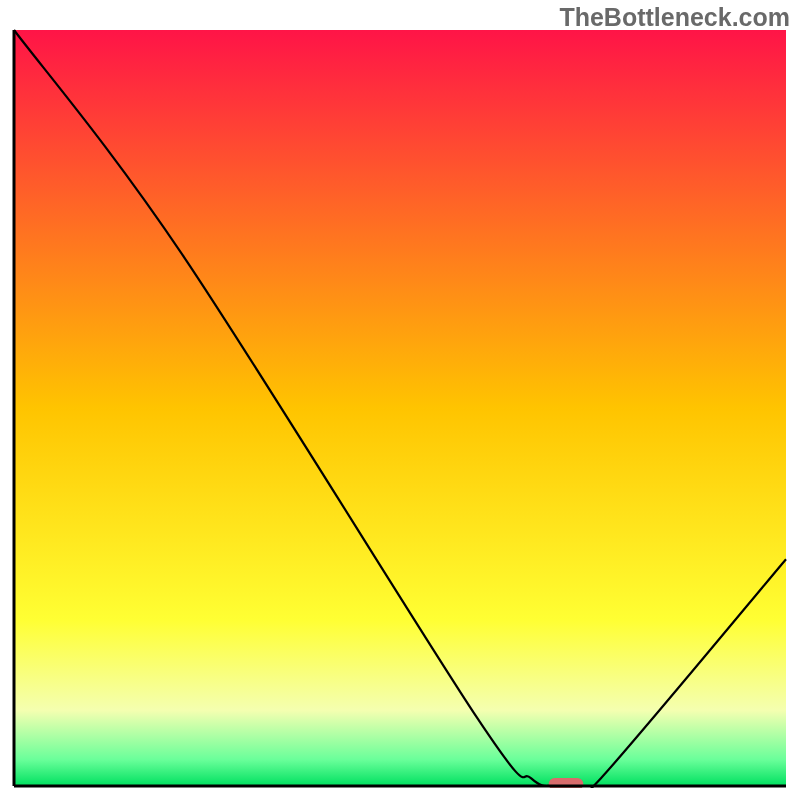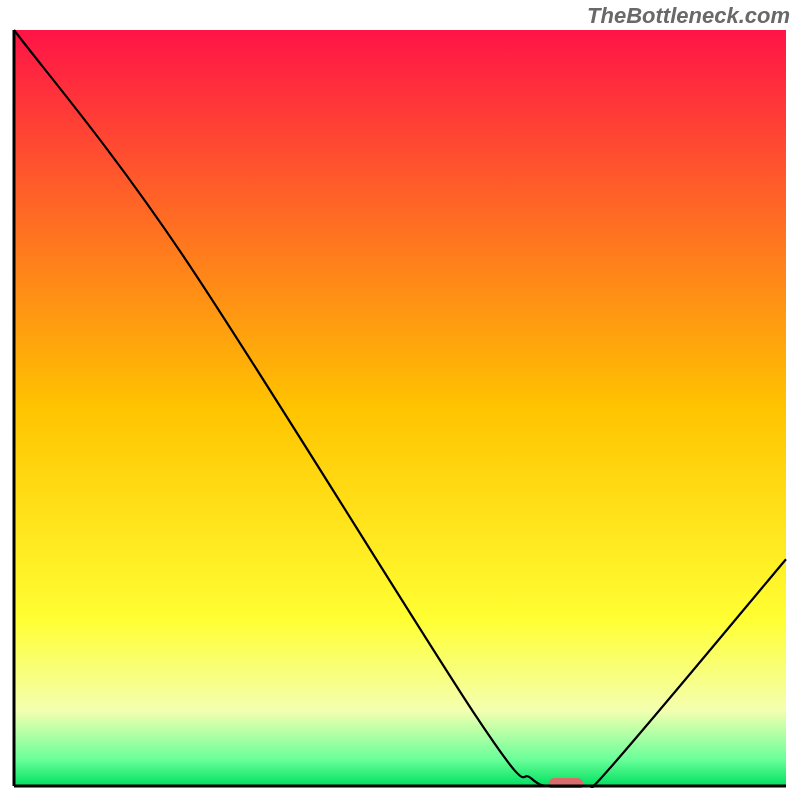--- a/index.html
+++ b/index.html
@@ -12,25 +12,24 @@
   }
   .wrap {
     position: relative;
     width: 800px;
     height: 800px;
   }
   .watermark {
     position: absolute;
     top: 3px;
     right: 10px;
-    font-size: 22px;
+    font-size: 25px;
     font-weight: 600;
     color: #696969;
     letter-spacing: 0px;
-    font-style: italic;
   }
   .chart {
     position: absolute;
     top: 28px;
     left: 12px;
     width: 776px;
     height: 760px;
   }
   .chart svg {
     display: block;

